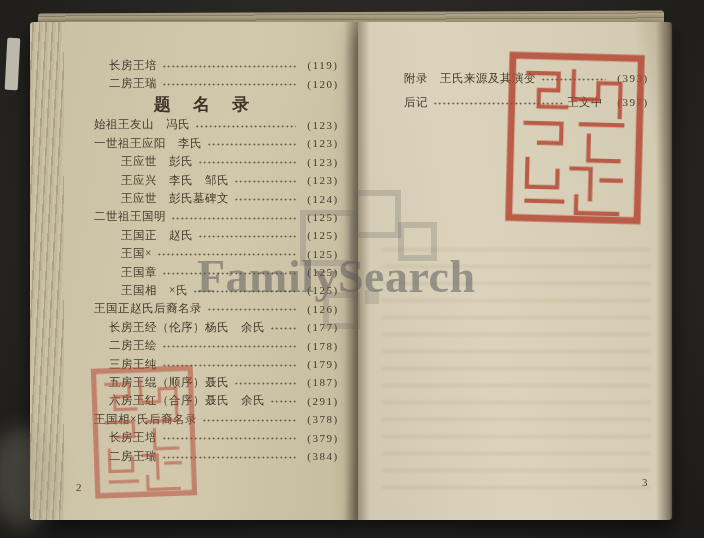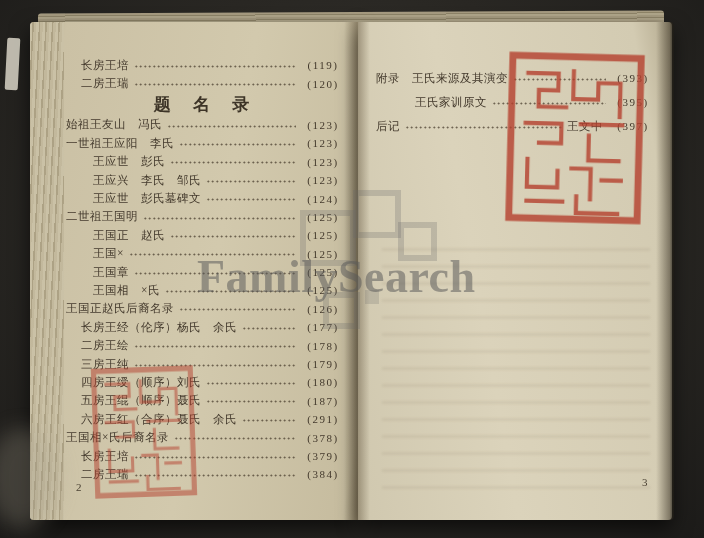--- a/index.html
+++ b/index.html
@@ -46,21 +46,21 @@
     position:absolute;left:6px;top:38px;width:13px;height:52px;
     background:#d8d4c5;opacity:.85;transform:rotate(3deg);border-radius:2px;
   }
   .corner-smudge{
     position:absolute;left:-12px;top:428px;width:70px;height:100px;
     background:rgba(160,154,138,.28);filter:blur(10px);border-radius:50%;
   }
   
   .lp-content{position:absolute;left:66px;top:56px;width:280px;color:#43392c;}
   .rp-content{position:absolute;left:376px;top:66px;width:280px;color:#43392c;}
-  .row{display:flex;align-items:center;height:18.4px;font-size:11.5px;white-space:nowrap;}
+  .row{display:flex;align-items:center;height:18.4px;font-size:11.5px;white-space:nowrap;margin-left:28px;}
   .rp-content .row{height:24px;}
   .row .t{flex:none;letter-spacing:.5px;}
   .row .dots{
     flex:1;height:1em;margin:0 4px;
     background-image:radial-gradient(circle,rgba(72,60,45,.85) .7px,rgba(72,60,45,0) 1.1px);
     background-size:4.5px 4.5px;background-repeat:repeat-x;background-position:1px 62%;
   }
   .row .suffix{flex:none;margin-right:7px;letter-spacing:.5px;}
   .row .p{flex:none;min-width:46px;text-align:center;letter-spacing:1.5px;font-size:11px;}
   .i1 .t{margin-left:15px;}
@@ -188,25 +188,20 @@
         <span class="t">二房王绘</span>
         <span class="dots"></span>
         <span class="p">(178)</span>
       </div>
     <div class="row i1">
         <span class="t">三房王纯</span>
         <span class="dots"></span>
         <span class="p">(179)</span>
       </div>
     <div class="row i1">
-        <span class="t">四房王绶（顺序）刘氏</span>
-        <span class="dots"></span>
-        <span class="p">(180)</span>
-      </div>
-    <div class="row i1">
         <span class="t">五房王绲（顺序）聂氏</span>
         <span class="dots"></span>
         <span class="p">(187)</span>
       </div>
     <div class="row i1">
         <span class="t">六房王红（合序）聂氏　余氏</span>
         <span class="dots"></span>
         <span class="p">(291)</span>
       </div>
     <div class="row">
@@ -224,25 +219,20 @@
         <span class="dots"></span>
         <span class="p">(384)</span>
       </div>
   </div>
 
   <div class="rp-content">
     <div class="row">
         <span class="t">附录　王氏来源及其演变</span>
         <span class="dots"></span>
         <span class="p">(393)</span>
-      </div>
-    <div class="row ind2">
-        <span class="t">王氏家训原文</span>
-        <span class="dots"></span>
-        <span class="p">(395)</span>
       </div>
     <div class="row">
         <span class="t">后记</span>
         <span class="dots"></span>
         <span class="suffix">王文中</span>
         <span class="p">(397)</span>
       </div>
   </div>
 
   <div class="folio folio-left">2</div>

